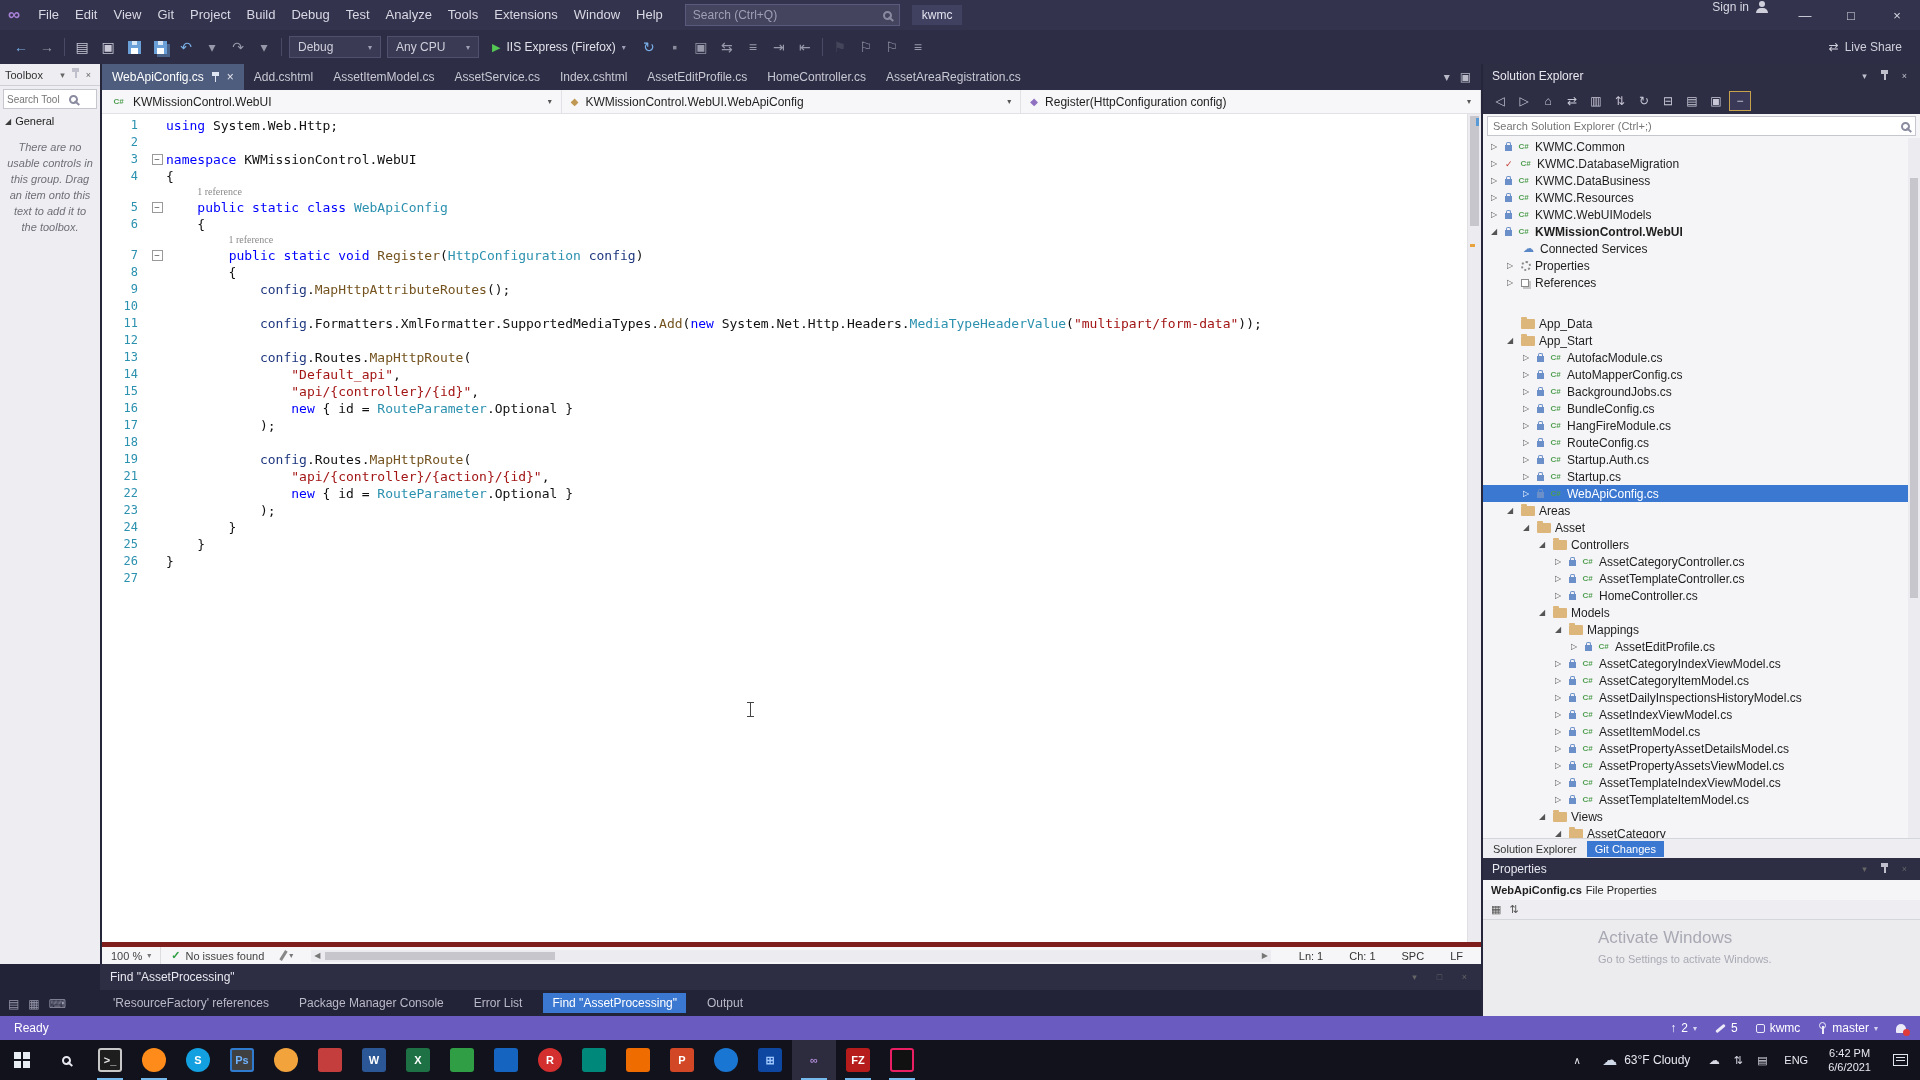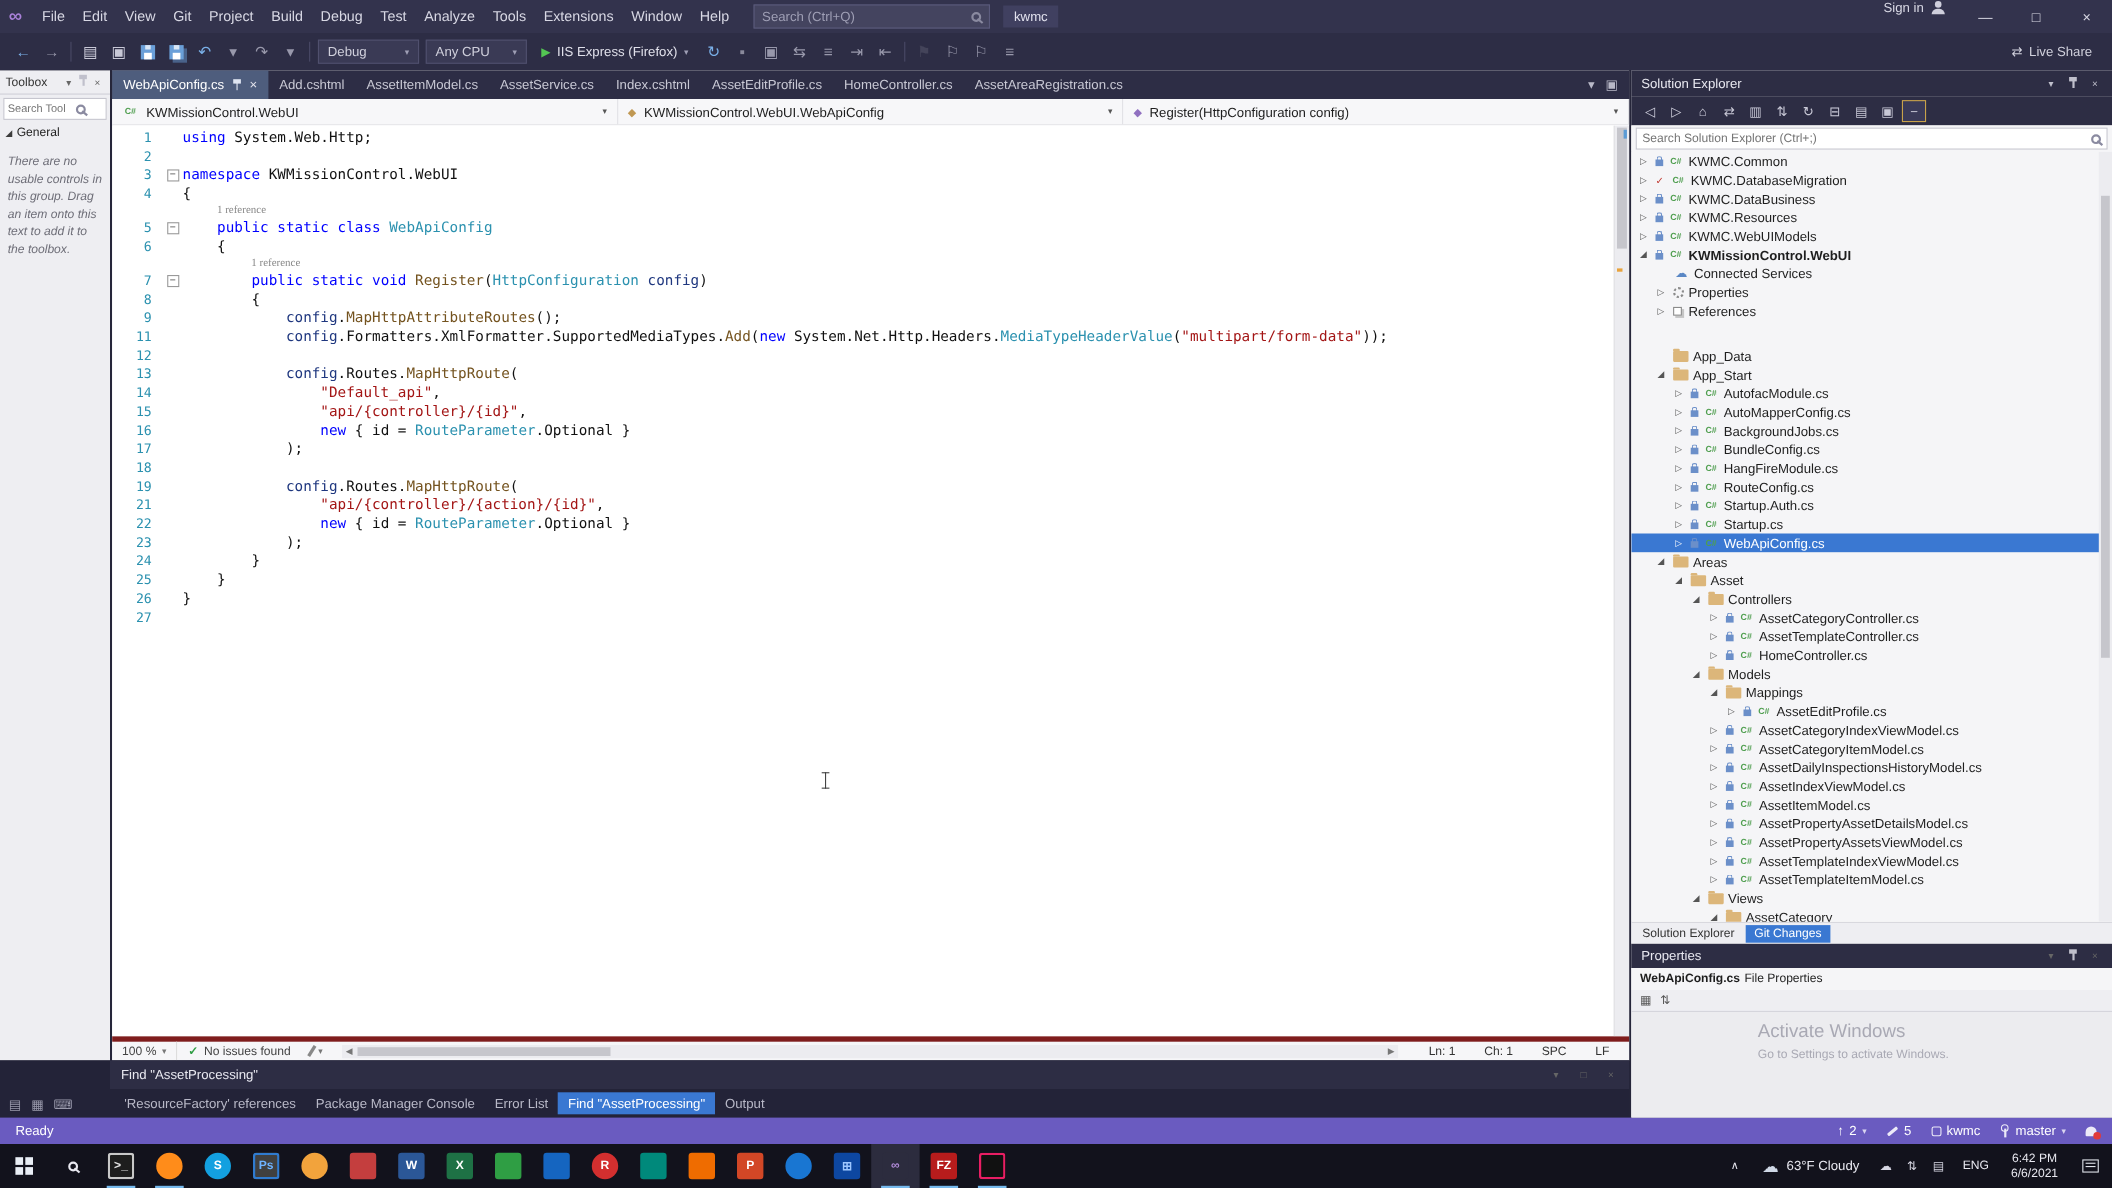--- a/index.html
+++ b/index.html
@@ -39,21 +39,21 @@
 
   
   .toolbox{width:100px;background:#eeeef2;display:flex;flex-direction:column;flex:none}
   .toolbox-header{height:22px;display:flex;align-items:center;padding:0 5px;font-size:11px;color:#333;
     border-bottom:1px solid #cfcfd8;gap:3px}
   .toolbox-header .ttl{flex:1;overflow:hidden;white-space:nowrap}
   .sm-ico{font-size:9px;color:#666;display:inline-flex;align-items:center;justify-content:center;width:13px;height:13px}
   .toolbox-search{height:20px;background:#fff;border:1px solid #c6c6cf;margin:3px;display:flex;align-items:center;padding:0 3px;gap:2px}
   .toolbox-search input{border:none;outline:none;width:60px;font-size:10px;color:#777;font-family:"Liberation Sans",sans-serif}
   .toolbox-general{height:18px;display:flex;align-items:center;gap:4px;padding:0 5px;font-size:11px;color:#222}
-  .toolbox-empty{color:#6e6e78;font-style:italic;font-size:11px;padding:10px 7px;line-height:1.45}
+  .toolbox-empty{color:#6e6e78;font-style:italic;font-size:11px;text-align:center;padding:10px 7px;line-height:1.45}
 
   
   .editor-col{flex:1;display:flex;flex-direction:column;min-width:0;background:#fff}
   .tabstrip{height:26px;background:#2d2d45;display:flex;align-items:stretch;color:#c8c8d4;flex:none}
   .tab{padding:0 10px;display:flex;align-items:center;gap:7px;font-size:12px;white-space:nowrap}
   .tab.active{background:#4e5d7d;color:#fff}
   .tab .tab-close{font-size:12px;color:#e6e6ee}
   .tab .pin-ico{color:#dfe5f2}
   .tabstrip-right{margin-left:auto;display:flex;align-items:center;gap:10px;padding:0 10px;color:#b9b9c8}
   .breadcrumbs{height:24px;background:#f7f7f9;border-bottom:1px solid #e2e2e6;display:flex;flex:none}
@@ -94,21 +94,21 @@
   .harrow{position:absolute;top:0;bottom:0;width:12px;display:flex;align-items:center;justify-content:center;font-size:8px;color:#777}
   .harrow.l{left:0}.harrow.r{right:0}
   .lnchs{display:flex;gap:26px;padding:0 18px;color:#333}
 
   
   .bottom-row{height:52px;display:flex;flex:none;background:#232338}
   .bottom-left{width:100px;flex:none;display:flex;align-items:flex-end;padding:0 8px 5px;gap:9px;color:#9a9aac;font-size:12px}
   .find-panel{flex:1;display:flex;flex-direction:column}
   .find-title{height:26px;background:#2d2d44;color:#e8e8f0;display:flex;align-items:center;padding:0 10px;font-size:12px}
   .find-title-icons{margin-left:auto;display:flex;gap:12px;color:#c0c0cc}
-  .find-tabs{flex:1;display:flex;align-items:center;gap:0;padding:0 4px;background:#232338}
+  .find-tabs{flex:1;display:flex;align-items:center;gap:12px;padding:0 4px;background:#232338}
   .bottom-tab{padding:3px 9px;font-size:12px;color:#b9b9c8}
   .bottom-tab.active{background:#3a78d2;color:#fff}
 
   
   .right-col{width:437px;flex:none;display:flex;flex-direction:column;background:#f5f5f7;min-height:0}
   .se-header{height:24px;background:#2d2d44;color:#e8e8f0;display:flex;align-items:center;padding:0 9px;font-size:12px;flex:none;gap:10px}
   .se-header .ttl{flex:1}
   .se-header .sm-ico{color:#c0c0cc}
   .se-toolbar{height:26px;background:#2d2d44;display:flex;align-items:center;padding:0 6px;gap:2px;flex:none}
   .se-icon{width:22px;height:20px;display:flex;align-items:center;justify-content:center;color:#c8c8d6;font-size:12px}
@@ -420,20 +420,25 @@
                   <span class="gutter">8</span>
                   <span class="fold"></span>
                   <span class="code-text"><span class="p">        {</span></span>
                 </div>
                 <div class="code-row">
                   <span class="gutter">9</span>
                   <span class="fold"></span>
                   <span class="code-text"><span class="p">            </span><span class="v">config</span><span class="p">.</span><span class="m">MapHttpAttributeRoutes</span><span class="p">();</span></span>
                 </div>
                 <div class="code-row">
+                  <span class="gutter">10</span>
+                  <span class="fold"></span>
+                  <span class="code-text"></span>
+                </div>
+                <div class="code-row">
                   <span class="gutter">11</span>
                   <span class="fold"></span>
                   <span class="code-text"><span class="p">            </span><span class="v">config</span><span class="p">.Formatters.XmlFormatter.SupportedMediaTypes.</span><span class="m">Add</span><span class="p">(</span><span class="k">new</span><span class="p"> System.Net.Http.Headers.</span><span class="t">MediaTypeHeaderValue</span><span class="p">(</span><span class="s">"multipart/form-data"</span><span class="p">));</span></span>
                 </div>
                 <div class="code-row">
                   <span class="gutter">12</span>
                   <span class="fold"></span>
                   <span class="code-text"></span>
                 </div>
                 <div class="code-row">

